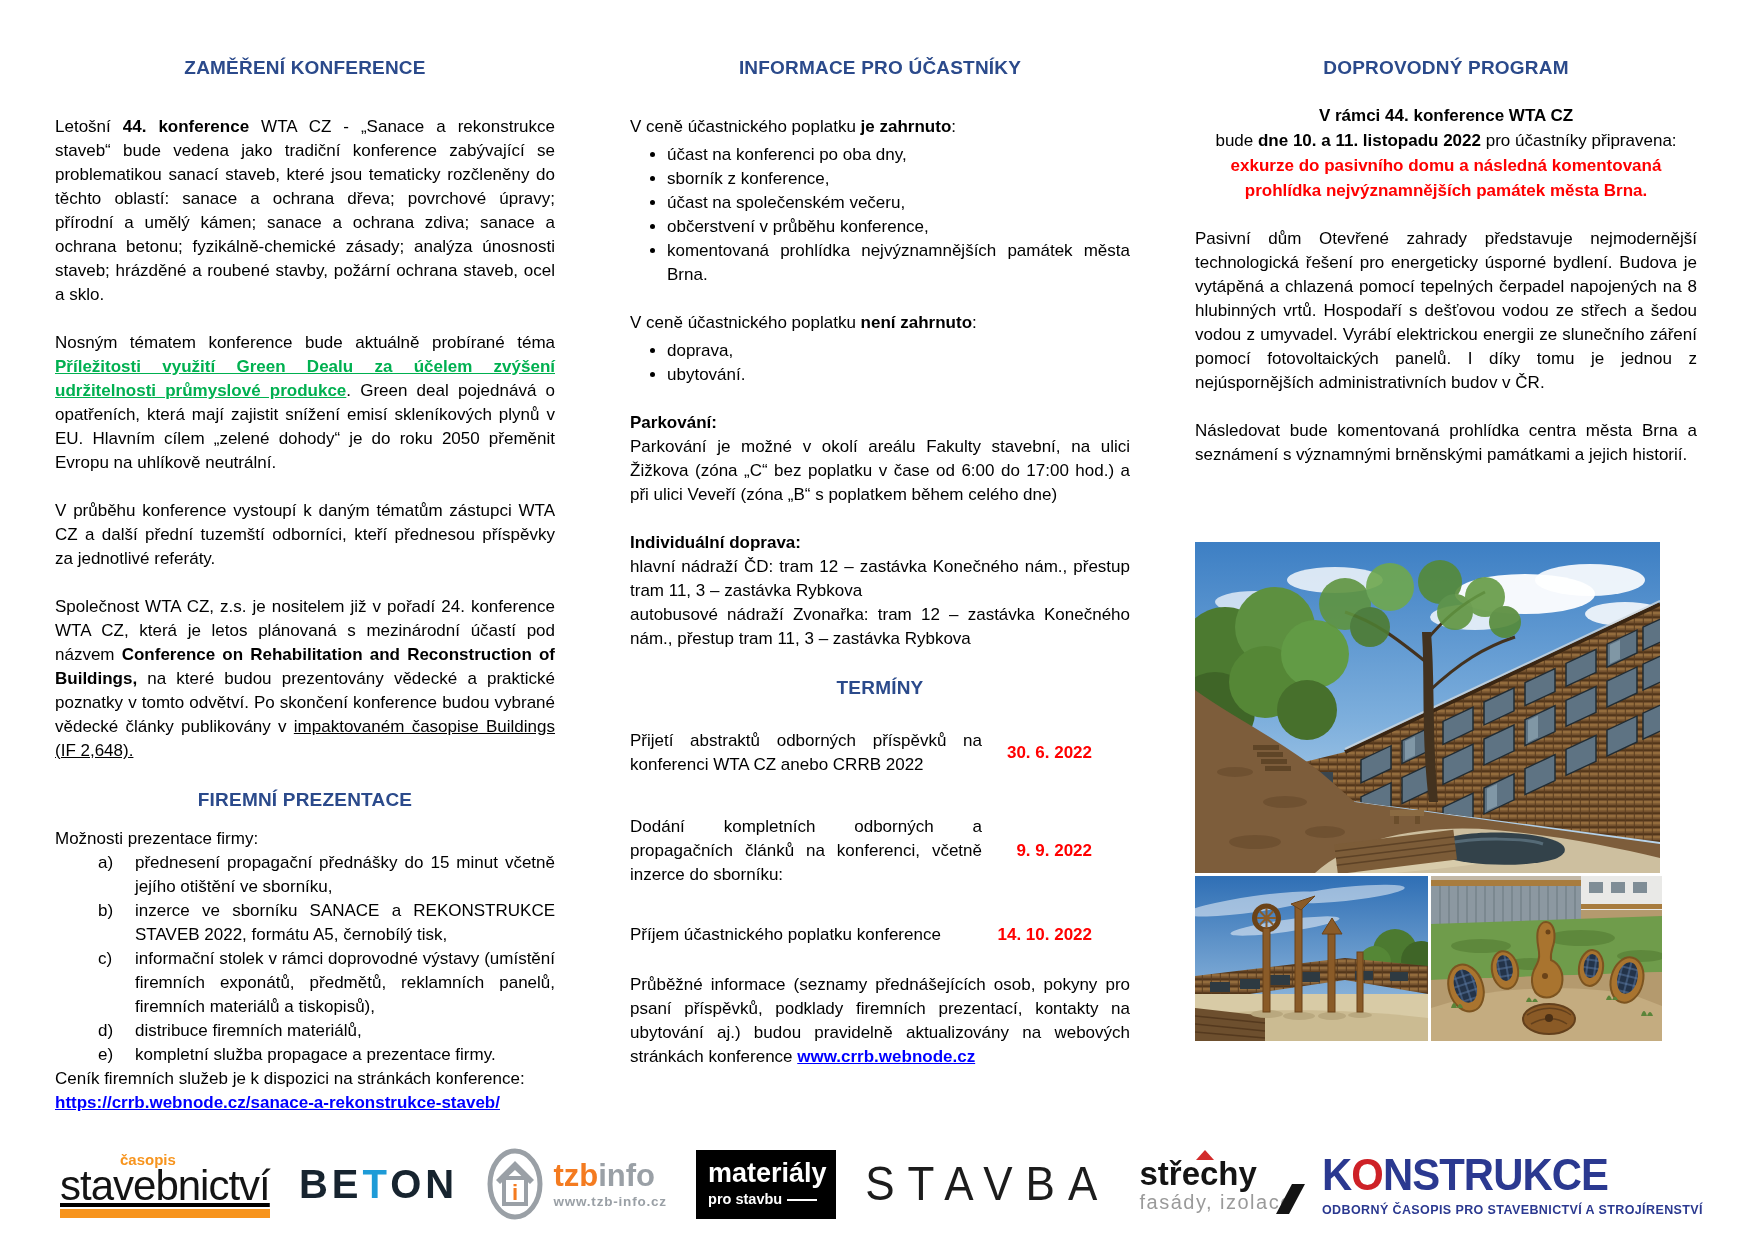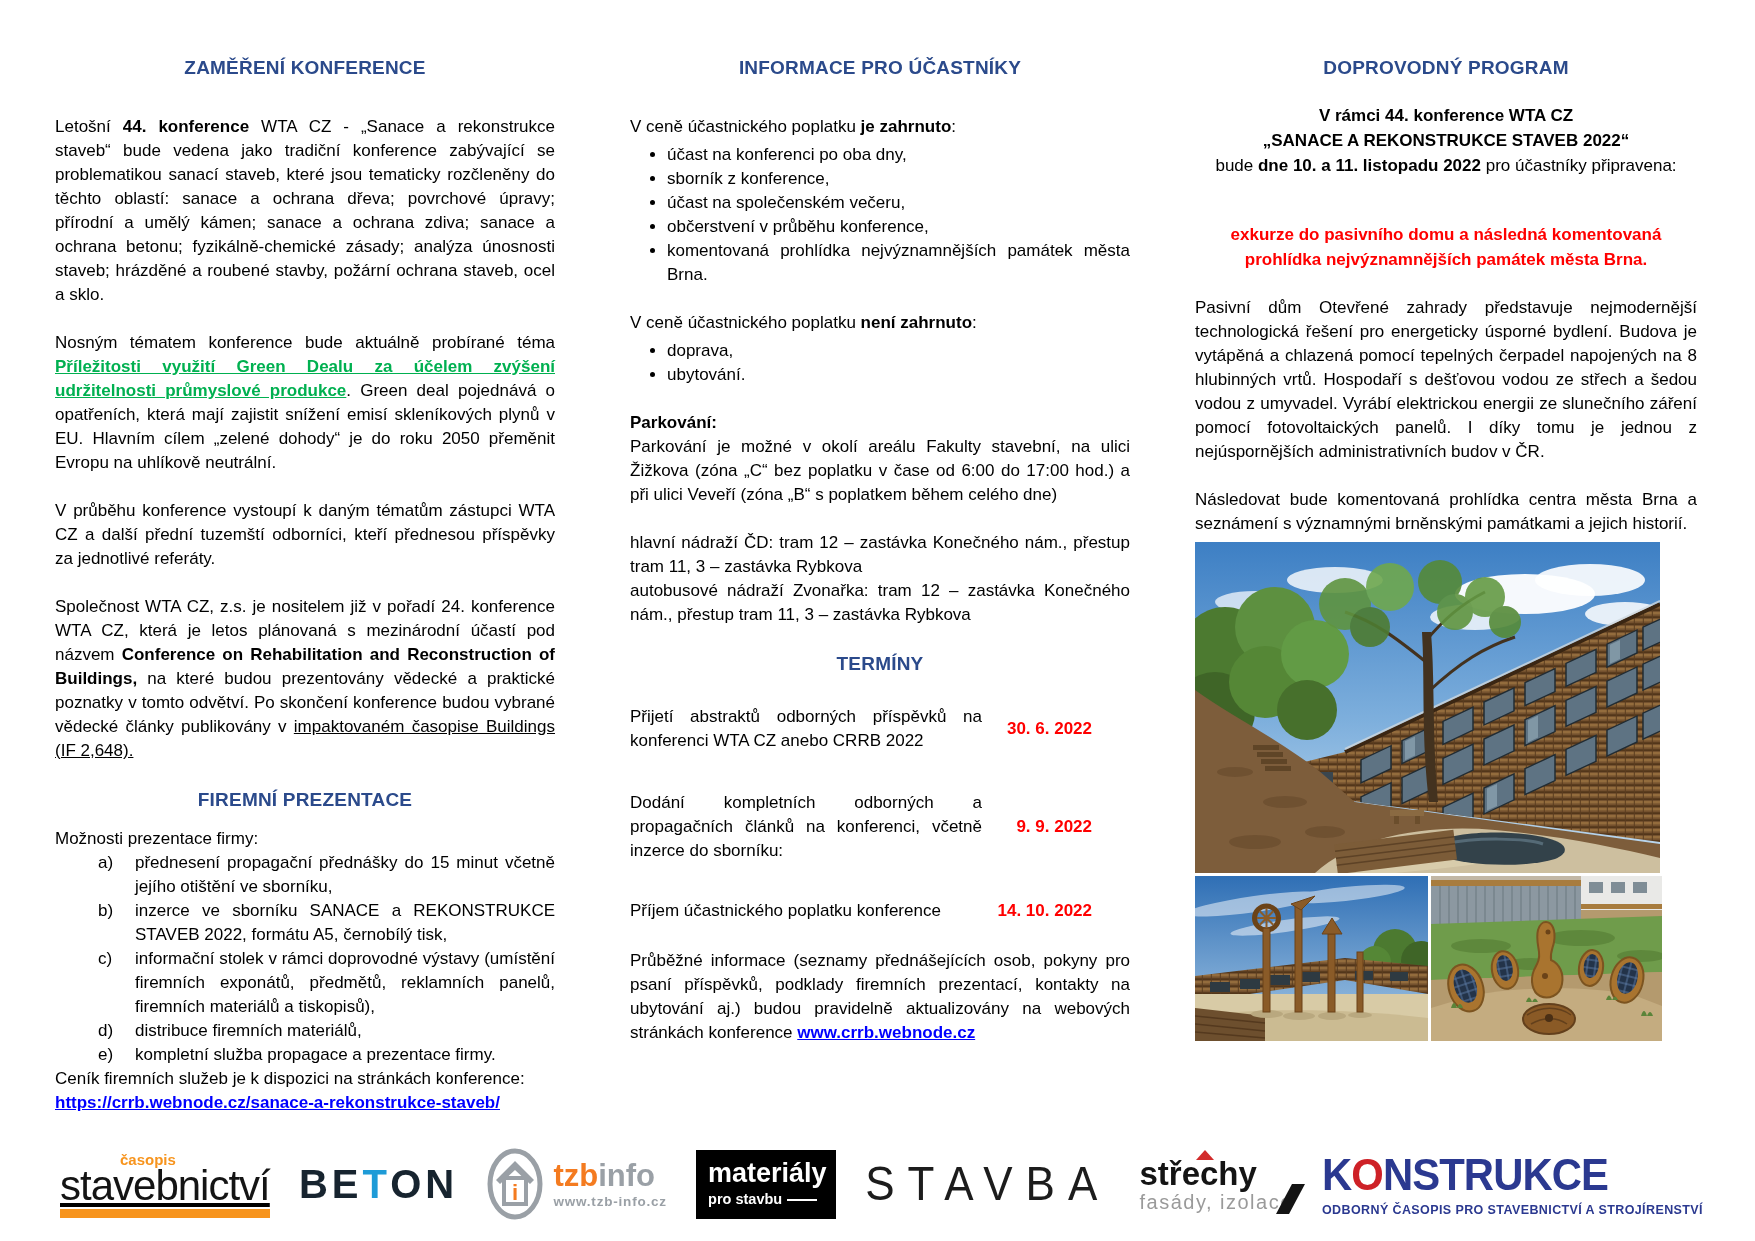--- a/index.html
+++ b/index.html
@@ -15,21 +15,21 @@
 
   .sec { font-size:19px; line-height:26px; font-weight:bold; color:#2B4A8B;
          text-align:center; margin:0 0 34px 0; letter-spacing:.2px; }
   .sec.mid  { margin:12px 0 14px 0; }
   .sec.term { margin:14px 0 28px 0; }
 
   p, .para { margin:0 0 24px 0; }
   .b { font-weight:bold; }
   .u { text-decoration:underline; }
   .green { color:#00B050; }
-  .red { color:#FF0000;margin-top:44px; }
+  .red { color:#FF0000; }
   .bluelink { color:#0000FF; }
   .block { display:block; }
 
   ul.bul { margin:0 0 24px 0; padding:0 0 0 37px; }
   ul.bul li { text-align:justify; }
 
   .arow { display:flex; padding-left:43px; }
   .am { flex:0 0 37px; }
   .at { flex:1; text-align:justify; }
 
@@ -147,20 +147,21 @@
     <p style="margin-bottom:4px"><span>V ceně účastnického poplatku </span><span class="b">není zahrnuto</span><span>:</span></p>
     <ul class="bul">
       <li>doprava,</li>
       <li>ubytování.</li>
     </ul>
     <div class="para">
       <span class="b block">Parkování:</span>
       <span>Parkování je možné v okolí areálu Fakulty stavební, na ulici Žižkova (zóna „C“ bez poplatku v čase od 6:00 do 17:00 hod.) a při ulici Veveří (zóna „B“ s poplatkem během celého dne)</span>
     </div>
     <div class="para">
+      <span class="b block">Individuální doprava:</span>
       <span class="block">hlavní nádraží ČD: tram 12 – zastávka Konečného nám., přestup tram 11, 3 – zastávka Rybkova</span>
       <span class="block">autobusové nádraží Zvonařka: tram 12 – zastávka Konečného nám., přestup tram 11, 3 – zastávka Rybkova</span>
     </div>
     <div class="sec term">TERMÍNY</div>
     <div class="trow r1">
       <span class="ttext">Přijetí abstraktů odborných příspěvků na konferenci WTA CZ anebo CRRB 2022</span>
       <span class="tdate">30. 6. 2022</span>
     </div>
     <div class="trow r2">
       <span class="ttext">Dodání kompletních odborných a propagačních článků na konferenci, včetně inzerce do sborníku:</span>
@@ -170,21 +171,20 @@
       <span class="ttext">Příjem účastnického poplatku konference</span>
       <span class="tdate">14. 10. 2022</span>
     </div>
     <p><span>Průběžné informace (seznamy přednášejících osob, pokyny pro psaní příspěvků, podklady firemních prezentací, kontakty na ubytování aj.) budou pravidelně aktualizovány na webových stránkách konference </span><span class="b u bluelink">www.crrb.webnode.cz</span></p>
   </div>
 
   <div class="col col3">
     <div class="sec" style="margin-bottom:22px">DOPROVODNÝ PROGRAM</div>
     <div class="c3intro">
       <div class="c3i b">V rámci 44. konference WTA CZ</div>
-      <div class="c3i b">„SANACE A REKONSTRUKCE STAVEB 2022“</div>
       <div class="c3i"><span>bude </span><span class="b">dne 10. a 11. listopadu 2022</span><span> pro účastníky připravena:</span></div>
       <div class="c3i b red">exkurze do pasivního domu a následná komentovaná prohlídka nejvýznamnějších památek města Brna.</div>
     </div>
     <p class="first-p">Pasivní dům Otevřené zahrady představuje nejmodernější technologická řešení pro energeticky úsporné bydlení. Budova je vytápěná a chlazená pomocí tepelných čerpadel napojených na 8 hlubinných vrtů. Hospodaří s dešťovou vodou ze střech a šedou vodou z umyvadel. Vyrábí elektrickou energii ze slunečního záření pomocí fotovoltaických panelů. I díky tomu je jednou z nejúspornějších administrativních budov v ČR.</p>
     <p>Následovat bude komentovaná prohlídka centra města Brna a seznámení  s významnými brněnskými památkami a jejich historií.</p>
 
     <div class="media">
 
       <svg class="photo-big" width="465" height="331" viewBox="0 0 465 331">
         <defs>

